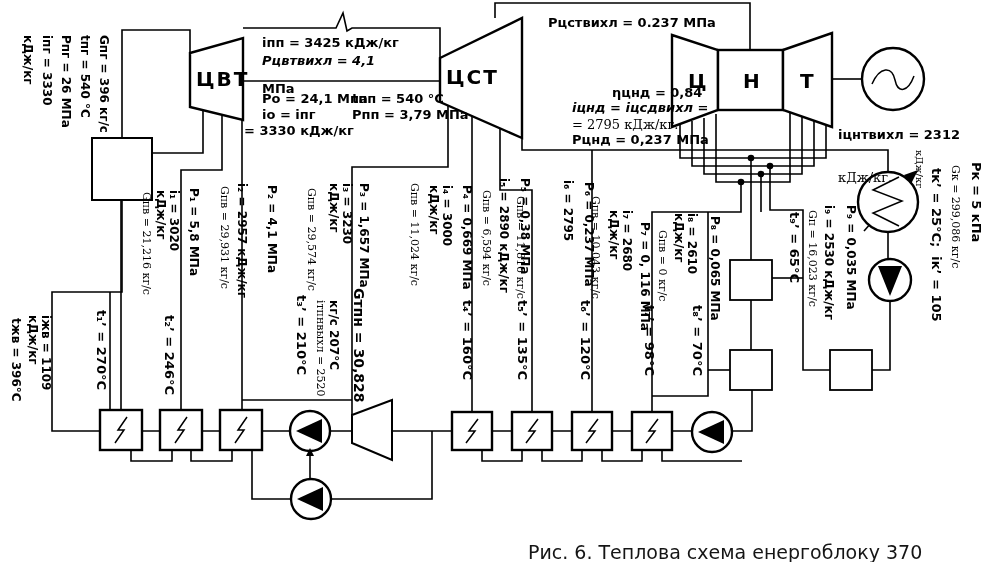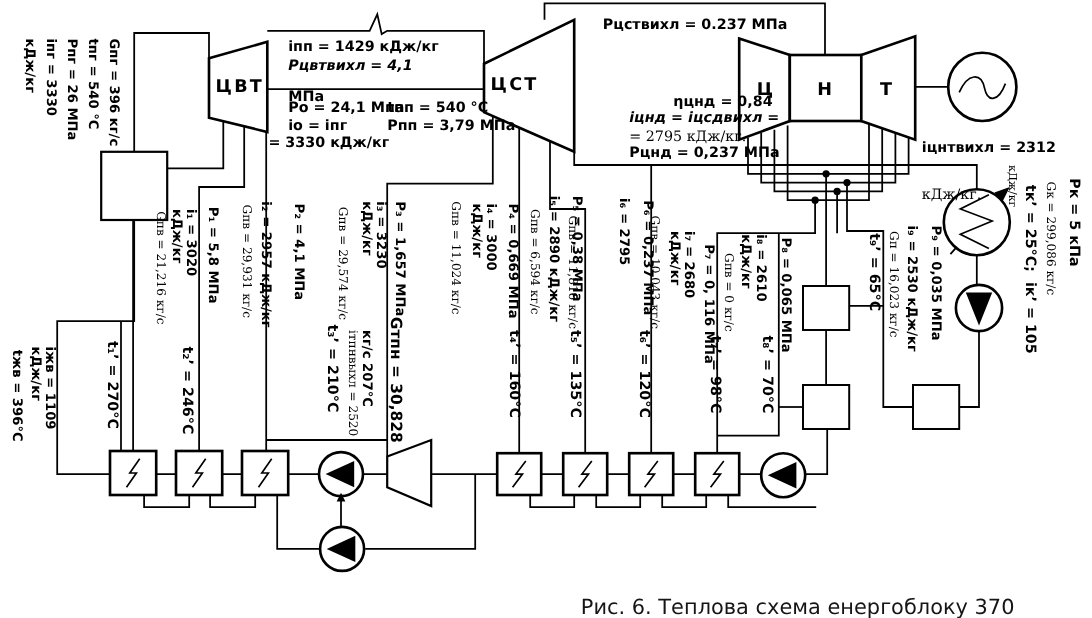--- a/index.html
+++ b/index.html
@@ -5,21 +5,21 @@
   html,body{margin:0;padding:0;background:#fff;}
   #stage{position:relative;width:993px;height:562px;background:#fff;overflow:hidden;
          font-family:"DejaVu Sans",sans-serif;}
   #schematic{position:absolute;left:0;top:0;}
   .lbl{position:absolute;color:#000;font:bold 12px "DejaVu Sans",sans-serif;
        white-space:pre;line-height:13px;}
   .rot{transform:rotate(90deg);transform-origin:0 0;}
   .serif{font:normal 11px "DejaVu Serif",serif;line-height:12px;}
   .big13{font-size:13px;line-height:14px;}
   .big14{font-size:14px;line-height:15px;}
-  .h20{font-size:16px;line-height:22px;letter-spacing:2px;}
+  .h20{font-size:20px;line-height:22px;letter-spacing:2px;}
   .lh19{line-height:19px;}
   .hserif{font:normal 13px "DejaVu Serif",serif;}
   .tiny{font:normal 10px "DejaVu Serif",serif;}
   .caption{font:normal 19px "DejaVu Sans",sans-serif;color:#151515;
            white-space:pre;line-height:25px;}
 </style>
 </head>
 <body>
 
 <div id="stage">
@@ -185,21 +185,21 @@
       <div class="lbl rot big13" style="left: 704px; top: 305px;">t₈’ = 70°С</div>
       <div class="lbl rot big13" style="left: 801px; top: 212px;">t₉’ = 65°С</div>
       <div class="lbl rot serif" style="left: 818px; top: 210px;">Gп = 16,023 кг/с</div>
       <div class="lbl rot" style="left: 835px; top: 205px;">i₉ = 2530 кДж/кг</div>
       <div class="lbl rot" style="left: 857px; top: 205px;">P₉ = 0,035 МПа</div>
       <div class="lbl rot big13" style="left: 943px; top: 168px;">tк’ = 25°С;  iк’ = 105</div>
       <div class="lbl rot serif" style="left: 961px; top: 165px;">Gк = 299,086 кг/с</div>
       <div class="lbl rot big13" style="left: 983px; top: 162px;">Pк = 5 кПа</div>
       <div class="lbl rot tiny" style="left: 925px; top: 150px;">кДж/кг</div>
       <div class="lbl h20" style="left: 196px; top: 68px;">ЦВТ</div>
-      <div class="lbl big13" style="left: 262px; top: 36px;">iпп = 1429 кДж/кг</div>
+      <div class="lbl big13" style="left: 262px; top: 36px;">iпп = 3425 кДж/кг</div>
       <div class="lbl big13" style="left: 262px; top: 54px; font-style: italic;">Pцвтвихл = 4,1</div>
       <div class="lbl big13" style="left: 262px; top: 82px;">МПа</div>
       <div class="lbl big13" style="left: 262px; top: 92px;">Pо = 24,1 Мпа</div>
       <div class="lbl big13" style="left: 352px; top: 92px;">tпп = 540 °С</div>
       <div class="lbl big13" style="left: 262px; top: 108px;">iо = iпг</div>
       <div class="lbl big13" style="left: 352px; top: 108px;">Pпп = 3,79 МПа</div>
       <div class="lbl big13" style="left: 244px; top: 124px;">= 3330 кДж/кг</div>
       <div class="lbl h20" style="left: 446px; top: 66px;">ЦСТ</div>
       <div class="lbl big13" style="left: 548px; top: 16px;">Pцствихл = 0.237 МПа</div>
       <div class="lbl big13" style="left: 572px; top: 86px; margin-left: 40px;">ηцнд = 0,84</div>

